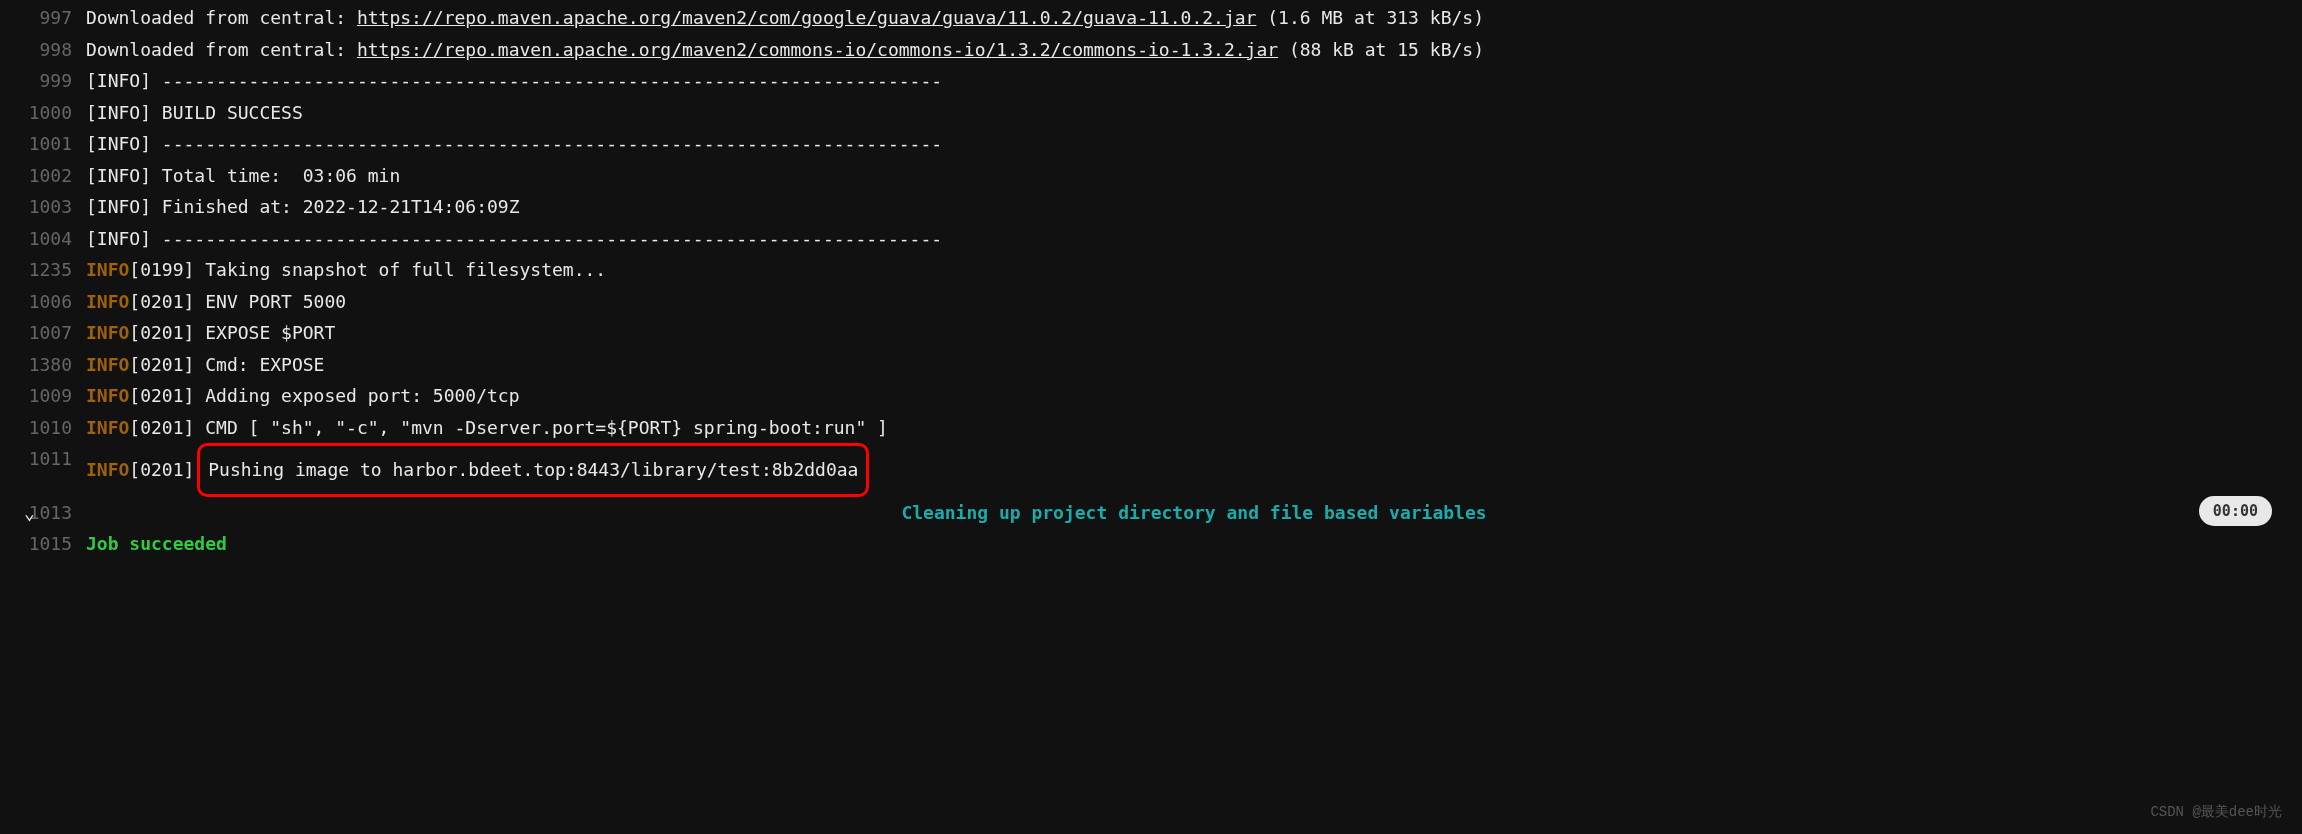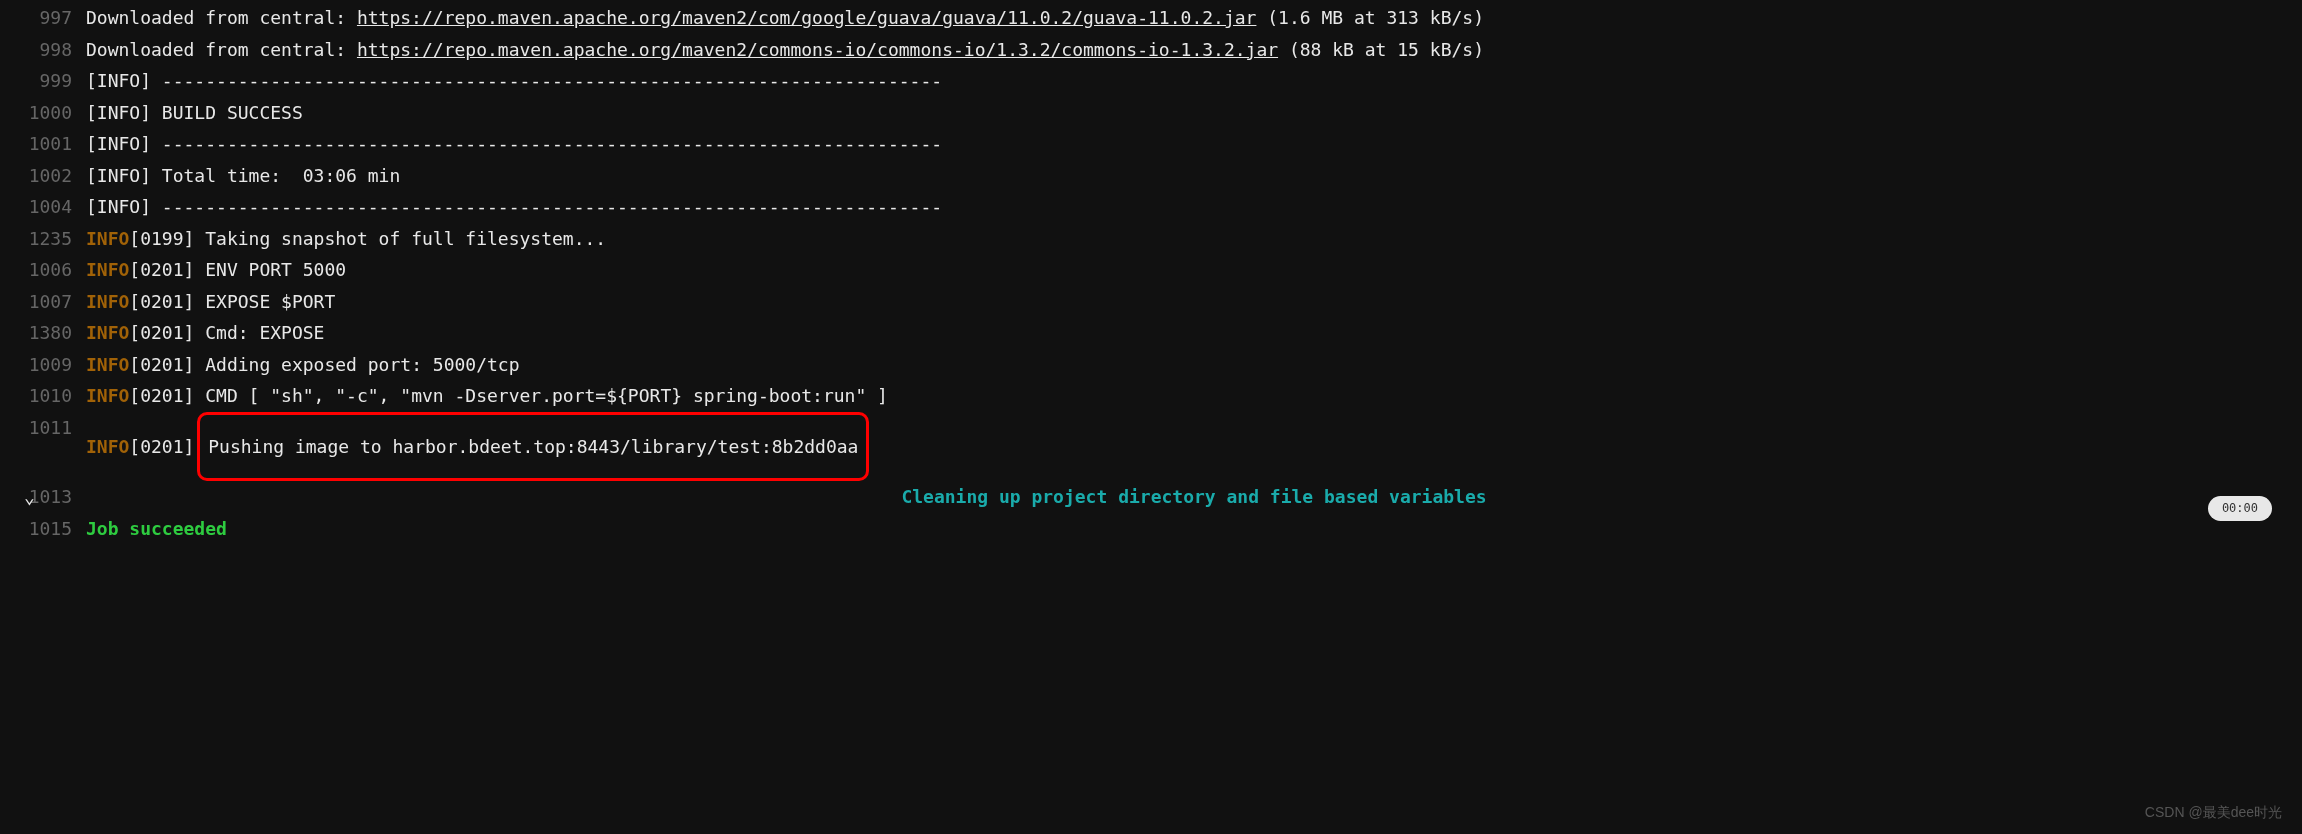--- a/index.html
+++ b/index.html
@@ -52,60 +52,61 @@
       font-weight: bold;
       text-align: center;
     }
     .succeeded {
       color: #2ecc40;
       font-weight: bold;
     }
     .highlight-box {
       border: 3px solid #ff0000;
       border-radius: 10px;
-      padding: 16px 8px;
+      padding: 8px 8px;
       display: inline-block;
       margin-left: -8px;
     }
     .chevron {
       position: absolute;
       left: 24px;
       color: #e8e8e8;
       cursor: pointer;
     }
     .time-badge {
       position: absolute;
       right: 30px;
       top: 496px;
       background: #e8e8e8;
       color: #333;
       border-radius: 16px;
       padding: 2px 14px;
-      font-size: 12px;
-      font-weight: normal;
+      font-size: 15px;
+      font-weight: bold;
     }
     .watermark {
       position: absolute;
       right: 20px;
       bottom: 10px;
       color: #555;
       font-size: 14px;
-      font-family: Liberation Sans, sans-serif;
+      font-family: Liberation Mono, monospace;
     }
   </style>
 </head>
 <body>
 
 <div class="log-container" id="log-root">
     <div class="log-line"><span class="line-number">997</span><span class="line-content"><span>Downloaded from central: </span><a class="link">https://repo.maven.apache.org/maven2/com/google/guava/guava/11.0.2/guava-11.0.2.jar</a><span> (1.6 MB at 313 kB/s)</span></span></div>
     <div class="log-line"><span class="line-number">998</span><span class="line-content"><span>Downloaded from central: </span><a class="link">https://repo.maven.apache.org/maven2/commons-io/commons-io/1.3.2/commons-io-1.3.2.jar</a><span> (88 kB at 15 kB/s)</span></span></div>
     <div class="log-line"><span class="line-number">999</span><span class="line-content">[INFO] ------------------------------------------------------------------------</span></div>
     <div class="log-line"><span class="line-number">1000</span><span class="line-content">[INFO] BUILD SUCCESS</span></div>
     <div class="log-line"><span class="line-number">1001</span><span class="line-content">[INFO] ------------------------------------------------------------------------</span></div>
     <div class="log-line"><span class="line-number">1002</span><span class="line-content">[INFO] Total time:  03:06 min</span></div>
+    <div class="log-line"><span class="line-number">1003</span><span class="line-content">[INFO] Finished at: 2022-12-21T14:06:09Z</span></div>
     <div class="log-line"><span class="line-number">1004</span><span class="line-content">[INFO] ------------------------------------------------------------------------</span></div>
     <div class="log-line"><span class="line-number">1235</span><span class="line-content"><span class="info-cyan">INFO</span><span>[0199]</span><span> Taking snapshot of full filesystem...</span></span></div>
     <div class="log-line"><span class="line-number">1006</span><span class="line-content"><span class="info-cyan">INFO</span><span>[0201]</span><span> ENV PORT 5000</span></span></div>
     <div class="log-line"><span class="line-number">1007</span><span class="line-content"><span class="info-cyan">INFO</span><span>[0201]</span><span> EXPOSE $PORT</span></span></div>
     <div class="log-line"><span class="line-number">1380</span><span class="line-content"><span class="info-cyan">INFO</span><span>[0201]</span><span> Cmd: EXPOSE</span></span></div>
     <div class="log-line"><span class="line-number">1009</span><span class="line-content"><span class="info-cyan">INFO</span><span>[0201]</span><span> Adding exposed port: 5000/tcp</span></span></div>
     <div class="log-line"><span class="line-number">1010</span><span class="line-content"><span class="info-cyan">INFO</span><span>[0201]</span><span> CMD [ "sh", "-c", "mvn -Dserver.port=${PORT} spring-boot:run" ]</span></span></div>
     <div class="log-line"><span class="line-number">1011</span><span class="line-content"><span class="info-cyan">INFO</span><span>[0201]</span><span> </span><span class="highlight-box">Pushing image to harbor.bdeet.top:8443/library/test:8b2dd0aa</span></span></div>
     <div class="log-line"><span class="chevron">⌄</span><span class="line-number">1013</span><span class="line-content cleaning">Cleaning up project directory and file based variables</span></div>
     <div class="log-line"><span class="line-number">1015</span><span class="line-content succeeded">Job succeeded</span></div>

